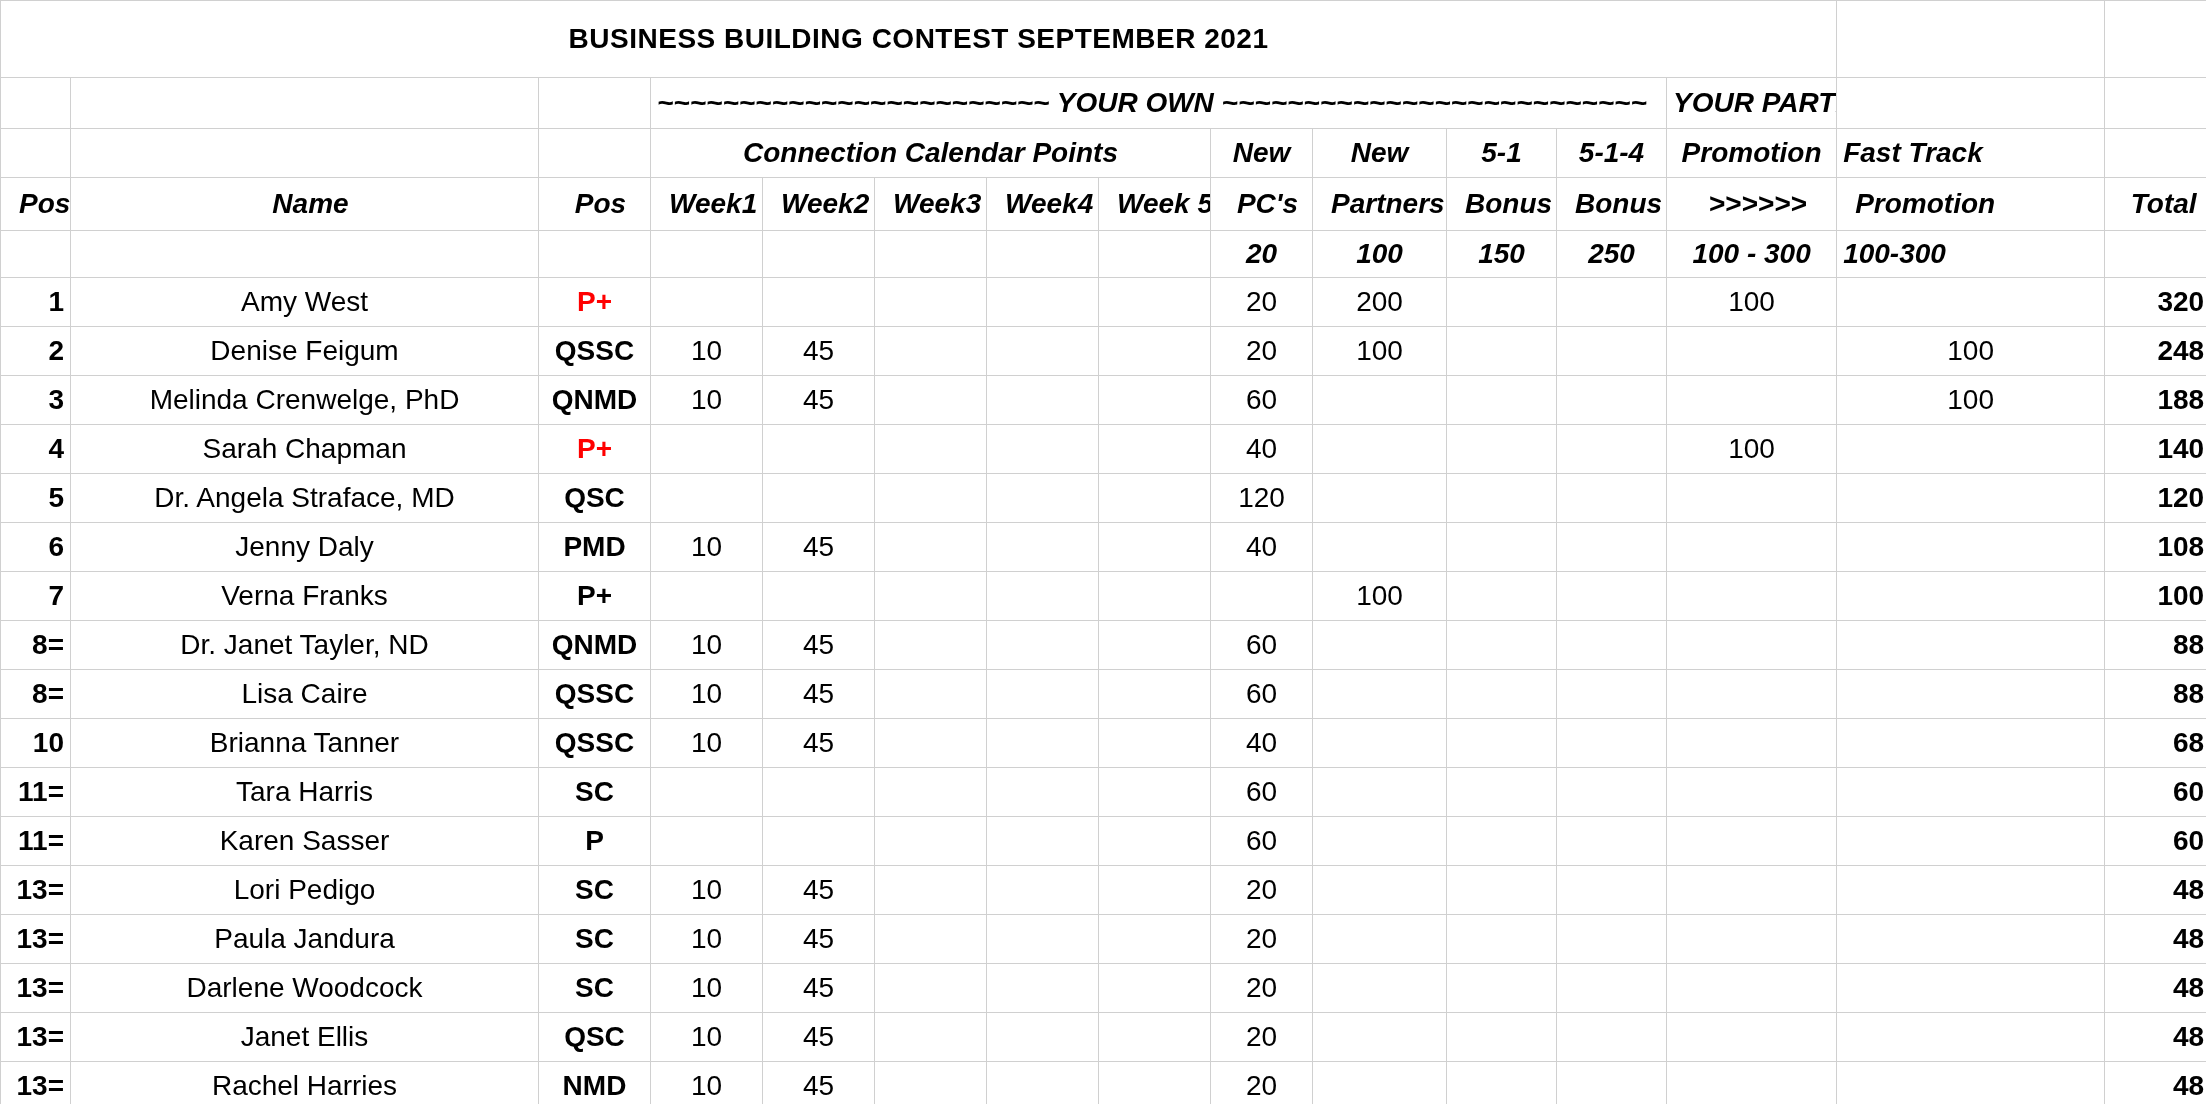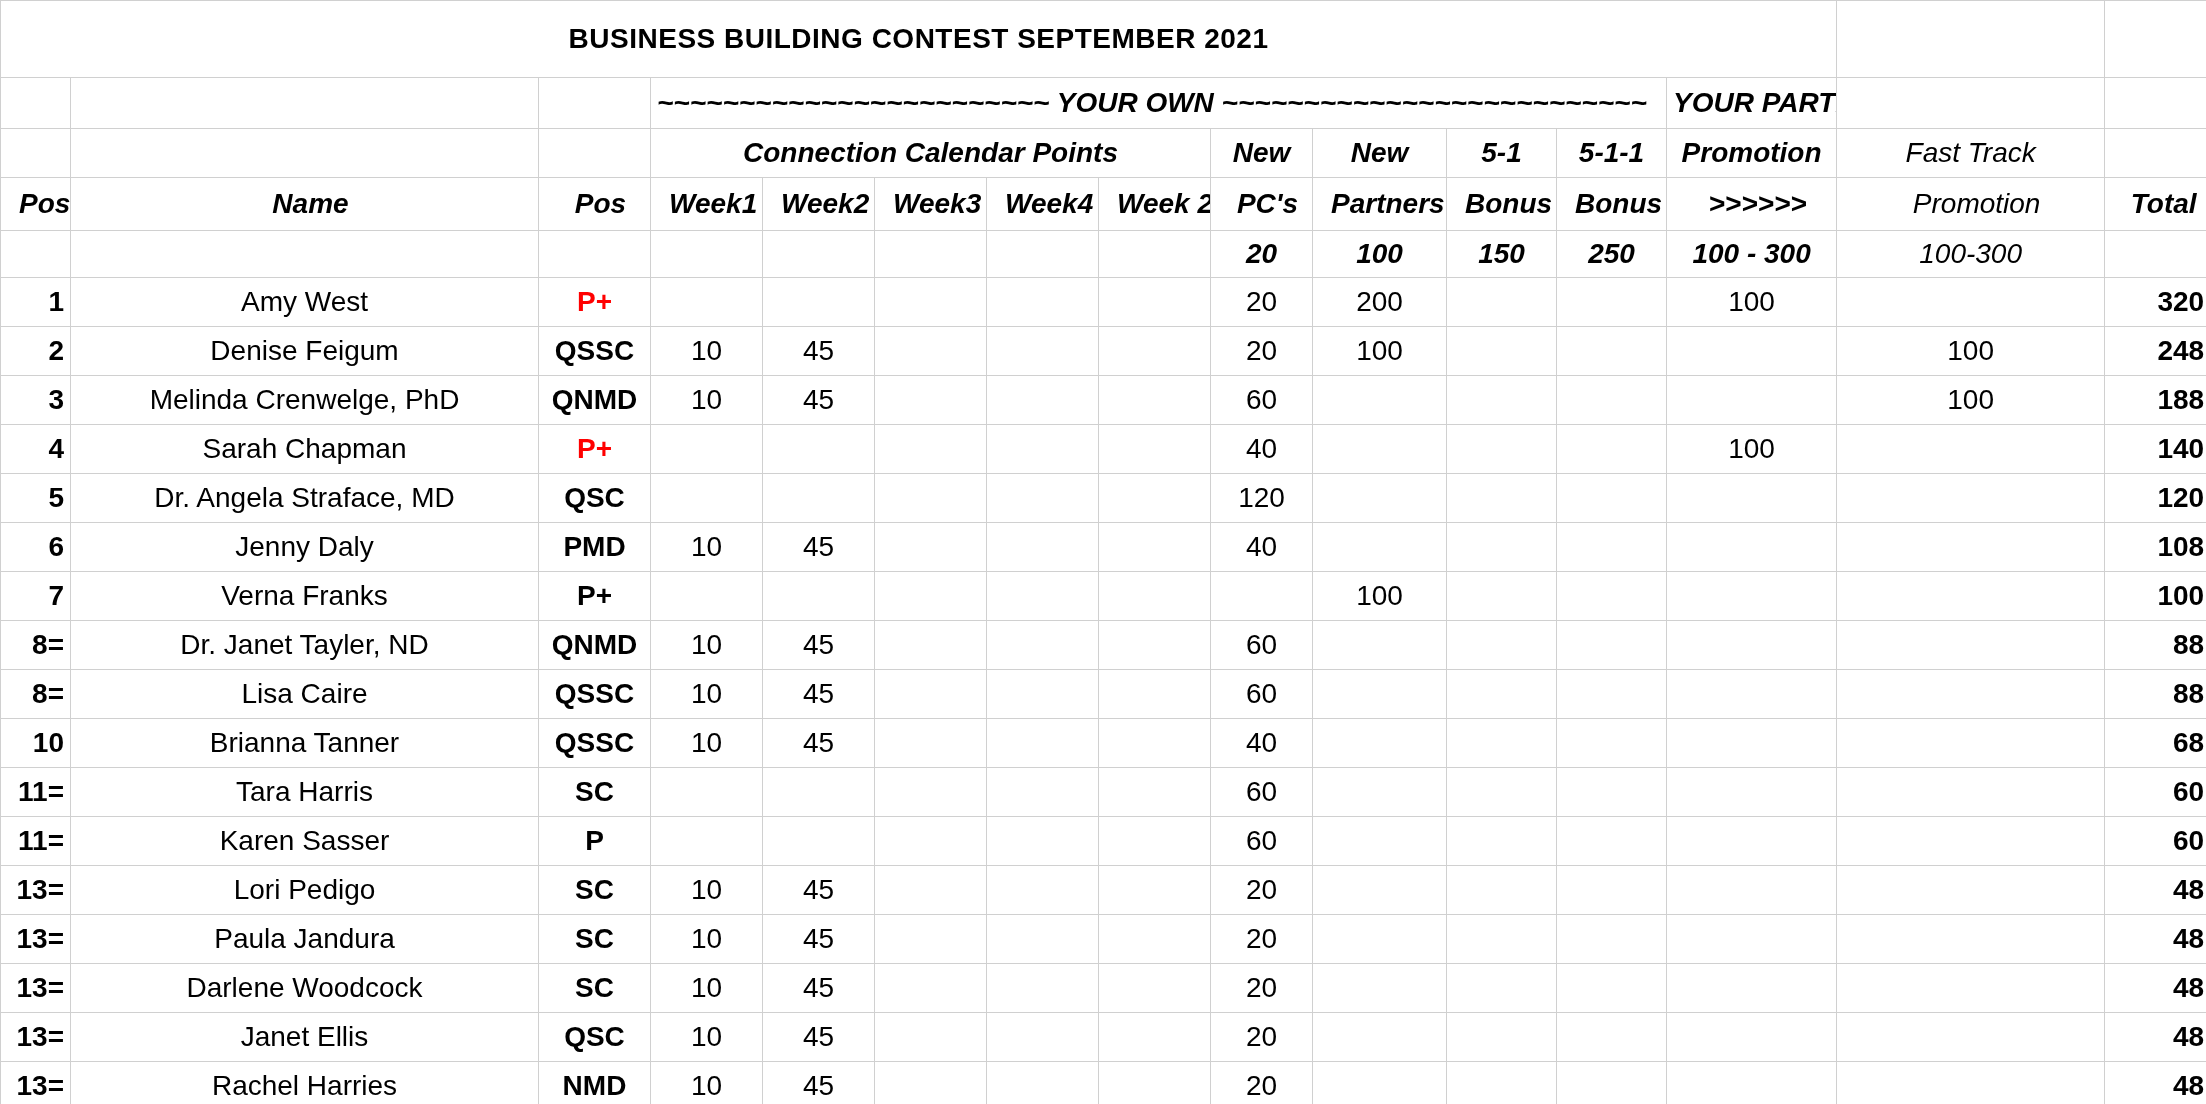--- a/index.html
+++ b/index.html
@@ -94,23 +94,22 @@
   }
   .hdr-green-sm {
     color: #00853f;
     font-weight: bold;
     font-style: italic;
     text-align: center;
     font-size: 27px;
   }
   .hdr-orange {
     color: #e36c09;
-    font-weight: normal;
-    font-style: italic;
-    text-align: center;
+    font-weight: bold;
+    font-style: italic;
     font-size: 29px;
   }
   .hdr-black {
     color: #000000;
     font-weight: bold;
     font-style: italic;
     text-align: center;
     font-size: 30px;
     margin-left: 23px;
   }
@@ -195,35 +194,35 @@
       </tr>
 
       <tr class="row-h1">
         <td class="empty"></td>
         <td class="empty"></td>
         <td class="empty"></td>
         <td colspan="5" class="hdr-green">Connection Calendar Points</td>
         <td class="hdr-green">New</td>
         <td class="hdr-green">New</td>
         <td class="hdr-green">5-1</td>
-        <td class="hdr-green">5-1-1</td>
+        <td class="hdr-green">5-1-4</td>
         <td class="hdr-green">Promotion</td>
         <td class="hdr-orange">Fast Track</td>
         <td class="empty"></td>
       </tr>
 
       <tr class="row-h2">
         <td class="hdr-black-left">Pos</td>
         <td class="hdr-black">Name</td>
         <td class="hdr-black">Pos</td>
         <td class="hdr-green-sm">Week1</td>
         <td class="hdr-green-sm">Week2</td>
         <td class="hdr-green-sm">Week3</td>
         <td class="hdr-green-sm">Week4</td>
-        <td class="hdr-green-sm">Week 2</td>
+        <td class="hdr-green-sm">Week 5</td>
         <td class="hdr-green">PC's</td>
         <td class="hdr-green">Partners</td>
         <td class="hdr-green">Bonus</td>
         <td class="hdr-green">Bonus</td>
         <td class="hdr-green">&gt;&gt;&gt;&gt;&gt;&gt;</td>
         <td class="hdr-orange">Promotion</td>
         <td class="hdr-black">Total</td>
       </tr>
 
       <tr class="row-h3">

